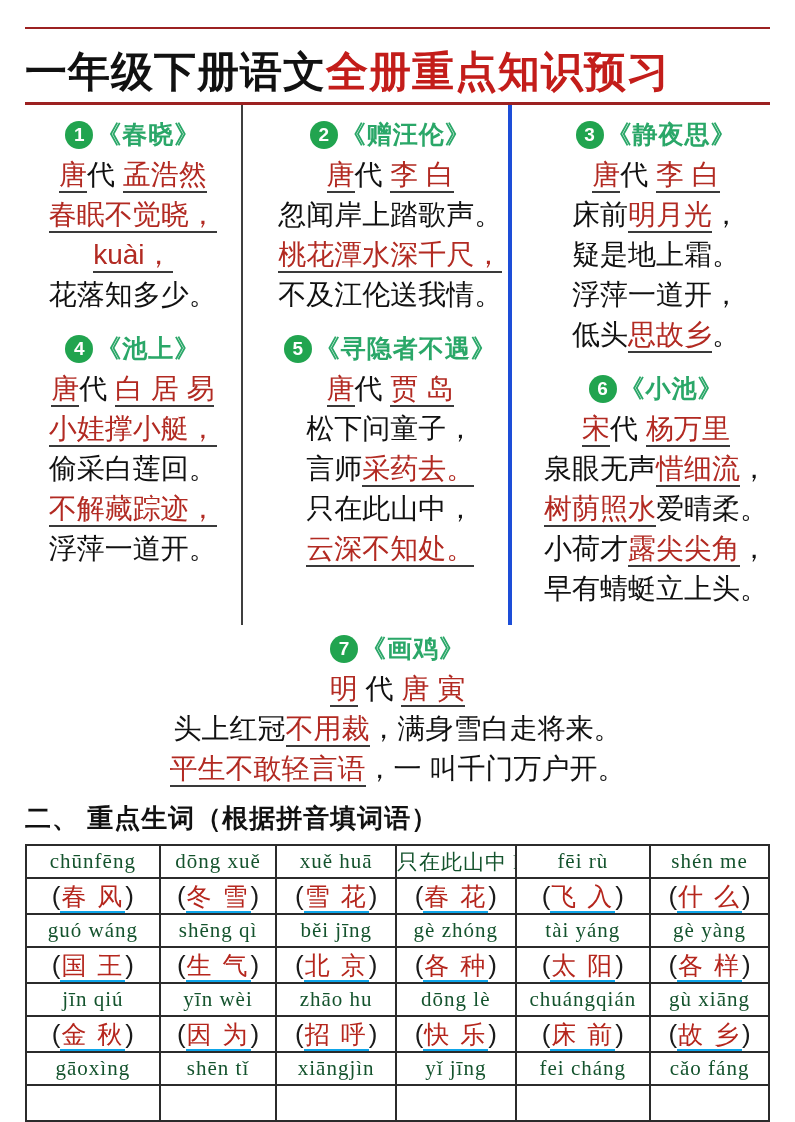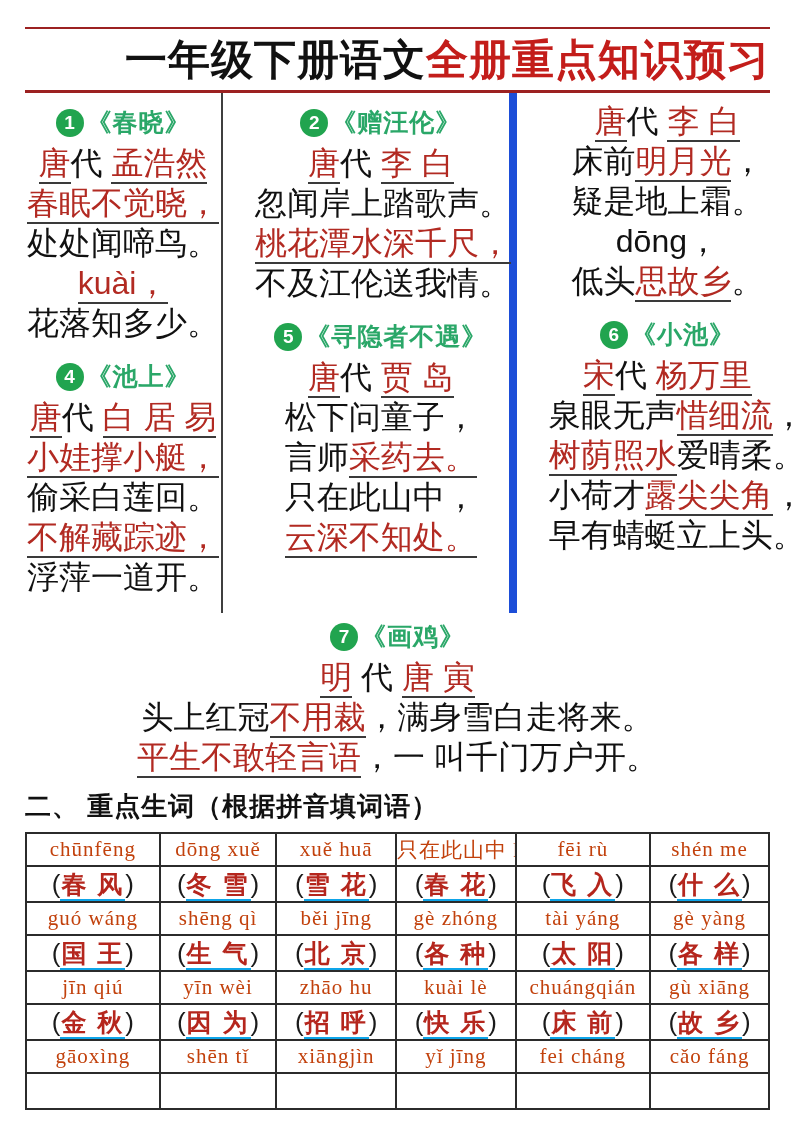--- a/index.html
+++ b/index.html
@@ -9,76 +9,75 @@
   *{box-sizing:border-box;}
   html,body{margin:0;padding:0;background:#fff;}
   .page{
     width:795px;height:1122px;padding:0 25px;background:#fff;overflow:hidden;
     font-family:"Liberation Sans",sans-serif;color:#111;
   }
   .rule{height:0;border-top:2px solid var(--rule-red);}
   .rule-top{margin-top:27px;}
   .rule-mid{border-top-width:3px;margin-top:3px;}
   .main-title{
-    margin:4px 0 0;text-align:right;font-size:42px;font-weight:bold;
+    margin:16px 0 0;text-align:left;font-size:42px;font-weight:bold;
     letter-spacing:1px;line-height:54px;white-space:nowrap;
   }
   .t-red{color:var(--title-red);}
   .section-bar{
     margin-top:10px;background:var(--section-bar-bg);
     font-size:25px;font-weight:bold;line-height:30px;padding:3px 2px 5px;
   }
   .poems-grid{display:flex;align-items:stretch;gap:30px;}
   .poem-col{padding:8px 2px 4px;}
   .poem-col.c1{width:32.2%;border-right:2px solid #3f3f3f;}
-  .poem-col.c2{width:35.4%;border-right:8px solid #1d4ed8;}
+  .poem-col.c2{width:35.4%;border-right:4px solid #1d4ed8;}
   .poem-col.c3{width:32.4%;}
   .poem{text-align:center;margin-bottom:12px;}
   .poem-head{font-size:25px;font-weight:bold;line-height:42px;white-space:nowrap;}
   .num{
     display:inline-block;width:28px;height:28px;line-height:28px;border-radius:50%;
     background:var(--green-circle);color:#fff;font-size:19px;font-weight:bold;
     vertical-align:2px;margin-right:3px;text-align:center;
   }
   .poem-name{color:var(--green-title);letter-spacing:1px;}
-  .pline{font-size:32px;line-height:40px;white-space:nowrap;}
+  .pline{font-size:28px;line-height:40px;white-space:nowrap;}
   .seg.r{color:var(--poem-red);}
   .seg.u{border-bottom:2px solid var(--underline);padding-bottom:1px;}
   .poem7-wrap{padding-top:2px;}
   .poem7-wrap .poem{margin-bottom:4px;}
   .section2-heading{margin:12px 0 8px;font-size:26px;font-weight:bold;letter-spacing:1px;}
   .vocab-table{width:100%;border-collapse:collapse;table-layout:fixed;}
   .vocab-table td{border:2px solid #2b2b2b;text-align:center;padding:0;overflow:hidden;}
   .pinyin-cell{
     font-family:"Liberation Serif",serif;font-size:21px;letter-spacing:1px;
-    height:33px;color:#c2410c;white-space:nowrap;
+    height:33px;color:#14532d;white-space:nowrap;
   }
   .word-cell{font-size:25px;height:36px;white-space:nowrap;}
   .word-cell .paren{color:#1a1a1a;font-size:26px;}
   .word-cell .word{
-    color:var(--table-red);font-weight:bold;letter-spacing:2px;
+    color:var(--table-red);font-weight:normal;letter-spacing:2px;
     border-bottom:3px solid #0ea5e9;padding:0 1px 1px;text-align:center;
   }
 </style>
 </head>
 <body>
 
 <div class="page">
   <div class="rule rule-top"></div>
   <h1 class="main-title"><span class="t-black">一年级下册语文</span><span class="t-red">全册重点知识预习</span></h1>
   <div class="rule rule-mid"></div>
 
 
   <div class="poems-grid">
       <div class="poem-col c1">
         <div class="poem">
           <div class="poem-head"><span class="num">1</span><span class="poem-name">《春晓》</span></div>
           <div class="pline"><span class="seg r u">唐</span><span class="seg">代 </span><span class="seg r u">孟浩然</span></div>
           <div class="pline"><span class="seg r u">春眠不觉晓，</span></div>
-          <div class="pline"><span class="seg">处处闻啼鸟。</span></div>
           <div class="pline"><span class="seg r u">kuài，</span></div>
           <div class="pline"><span class="seg">花落知多少。</span></div>
         </div>
         <div class="poem">
           <div class="poem-head"><span class="num">4</span><span class="poem-name">《池上》</span></div>
           <div class="pline"><span class="seg r u">唐</span><span class="seg">代 </span><span class="seg r u">白 居 易</span></div>
           <div class="pline"><span class="seg r u">小娃撑小艇，</span></div>
           <div class="pline"><span class="seg">偷采白莲回。</span></div>
           <div class="pline"><span class="seg r u">不解藏踪迹，</span></div>
           <div class="pline"><span class="seg">浮萍一道开。</span></div>
@@ -96,24 +95,25 @@
           <div class="poem-head"><span class="num">5</span><span class="poem-name">《寻隐者不遇》</span></div>
           <div class="pline"><span class="seg r u">唐</span><span class="seg">代 </span><span class="seg r u">贾 岛</span></div>
           <div class="pline"><span class="seg">松下问童子，</span></div>
           <div class="pline"><span class="seg">言师</span><span class="seg r u">采药去。</span></div>
           <div class="pline"><span class="seg">只在此山中，</span></div>
           <div class="pline"><span class="seg r u">云深不知处。</span></div>
         </div>
       </div>
       <div class="poem-col c3">
         <div class="poem">
+          <div class="poem-head"><span class="num">3</span><span class="poem-name">《静夜思》</span></div>
           <div class="pline"><span class="seg r u">唐</span><span class="seg">代 </span><span class="seg r u">李 白</span></div>
           <div class="pline"><span class="seg">床前</span><span class="seg r u">明月光</span><span class="seg">，</span></div>
           <div class="pline"><span class="seg">疑是地上霜。</span></div>
-          <div class="pline"><span class="seg">dōng，</span></div>
+          <div class="pline"><span class="seg">浮萍一道开，</span></div>
           <div class="pline"><span class="seg">低头</span><span class="seg r u">思故乡</span><span class="seg">。</span></div>
         </div>
         <div class="poem">
           <div class="poem-head"><span class="num">6</span><span class="poem-name">《小池》</span></div>
           <div class="pline"><span class="seg r u">宋</span><span class="seg">代 </span><span class="seg r u">杨万里</span></div>
           <div class="pline"><span class="seg">泉眼无声</span><span class="seg r u">惜细流</span><span class="seg">，</span></div>
           <div class="pline"><span class="seg r u">树荫照水</span><span class="seg">爱晴柔。</span></div>
           <div class="pline"><span class="seg">小荷才</span><span class="seg r u">露尖尖角</span><span class="seg">，</span></div>
           <div class="pline"><span class="seg">早有蜻蜓立上头。</span></div>
         </div>
@@ -169,21 +169,21 @@
           <td class="word-cell"><span class="paren">(</span><span class="word">生 气</span><span class="paren">)</span></td>
           <td class="word-cell"><span class="paren">(</span><span class="word">北 京</span><span class="paren">)</span></td>
           <td class="word-cell"><span class="paren">(</span><span class="word">各 种</span><span class="paren">)</span></td>
           <td class="word-cell"><span class="paren">(</span><span class="word">太 阳</span><span class="paren">)</span></td>
           <td class="word-cell"><span class="paren">(</span><span class="word">各 样</span><span class="paren">)</span></td>
         </tr>
         <tr class="pinyin-row">
           <td class="pinyin-cell">jīn qiú</td>
           <td class="pinyin-cell">yīn wèi</td>
           <td class="pinyin-cell">zhāo hu</td>
-          <td class="pinyin-cell">kuài lè</td>
+          <td class="pinyin-cell">dōng lè</td>
           <td class="pinyin-cell">chuángqián</td>
           <td class="pinyin-cell">gù xiāng</td>
         </tr>
         <tr class="word-row">
           <td class="word-cell"><span class="paren">(</span><span class="word">金 秋</span><span class="paren">)</span></td>
           <td class="word-cell"><span class="paren">(</span><span class="word">因 为</span><span class="paren">)</span></td>
           <td class="word-cell"><span class="paren">(</span><span class="word">招 呼</span><span class="paren">)</span></td>
           <td class="word-cell"><span class="paren">(</span><span class="word">快 乐</span><span class="paren">)</span></td>
           <td class="word-cell"><span class="paren">(</span><span class="word">床 前</span><span class="paren">)</span></td>
           <td class="word-cell"><span class="paren">(</span><span class="word">故 乡</span><span class="paren">)</span></td>

